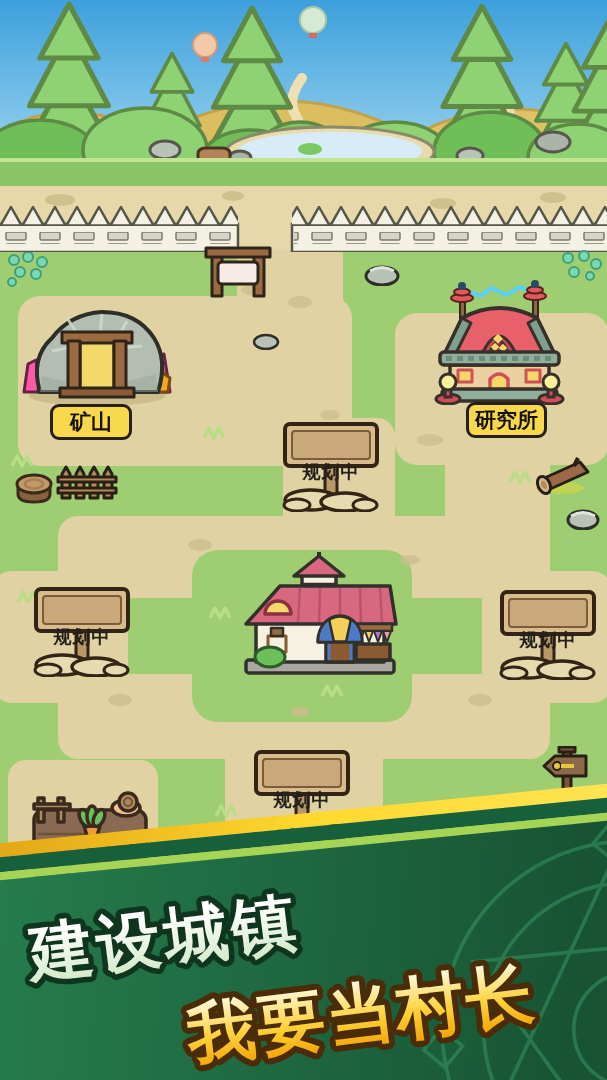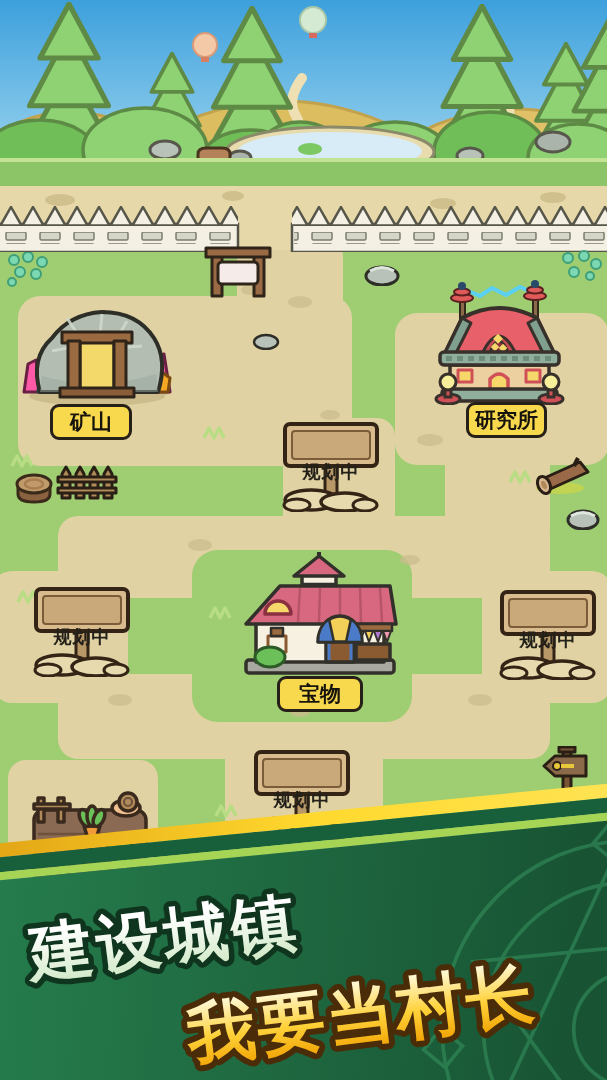--- a/index.html
+++ b/index.html
@@ -405,21 +405,20 @@
         <rect x="86" y="86" width="28" height="24" fill="#8a5a30"></rect>
         <line x1="89" y1="88" x2="89" y2="108" stroke="#4a7ac8" stroke-width="3"></line>
         <line x1="111" y1="88" x2="111" y2="108" stroke="#4a7ac8" stroke-width="3"></line>
         <path d="M78,90 A22,26 0 0 1 122,90 Z" fill="#f2d05a"></path>
         <path d="M78,90 A22,26 0 0 1 89,67 L94,90 Z" fill="#4a7ac8" stroke-width="2.5"></path>
         <path d="M122,90 A22,26 0 0 0 111,67 L106,90 Z" fill="#4a7ac8" stroke-width="2.5"></path>
       </g>
       <ellipse cx="30" cy="105" rx="15" ry="10" fill="#6cc05a" stroke="#2e5a28" stroke-width="3"></ellipse>
     </g>
   </svg>
-  <div class="abs map-label" style="left:277px;top:676px;width:86px;">宝物</div>
 
   <div class="abs plan-sign" style="left:281px;top:420px;">
     <svg width="100" height="92" viewBox="0 0 100 92">
       <g stroke="#332415" stroke-linejoin="round">
         <rect x="44" y="44" width="12" height="32" fill="#b99868" stroke-width="3"></rect>
         <rect x="4" y="4" width="92" height="42" rx="5" fill="#d9bc8d" stroke-width="4"></rect>
         <rect x="11" y="11" width="78" height="28" rx="3" fill="#c9a97a" stroke="#7a5c38" stroke-width="2"></rect>
         <ellipse cx="30" cy="80" rx="26" ry="10" fill="#e6daae" stroke-width="3.5"></ellipse>
         <ellipse cx="64" cy="82" rx="24" ry="9" fill="#e6daae" stroke-width="3.5"></ellipse>
         <ellipse cx="16" cy="85" rx="13" ry="6" fill="#e6daae" stroke-width="3"></ellipse>

